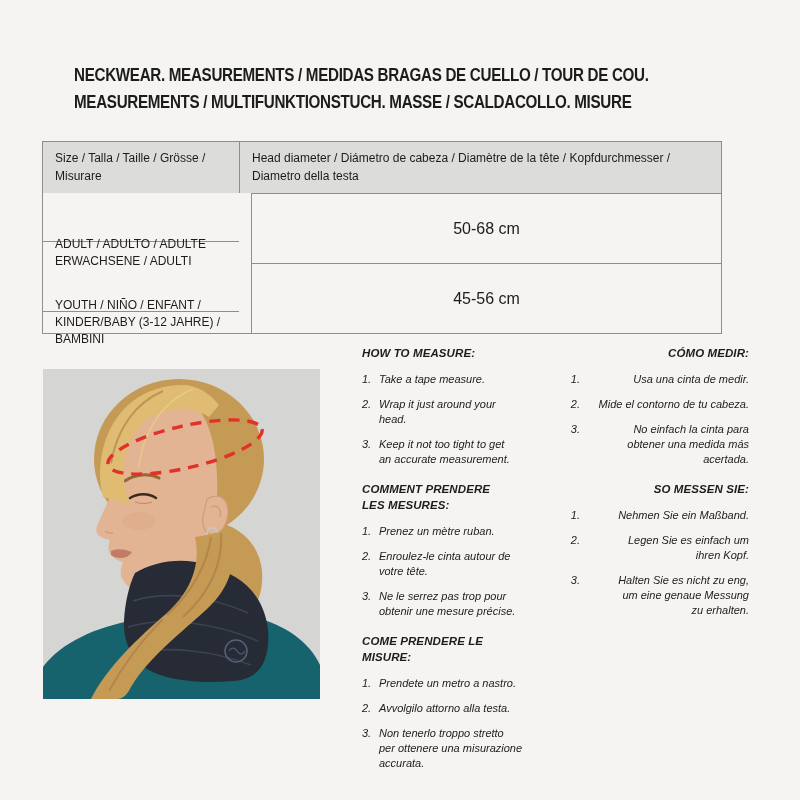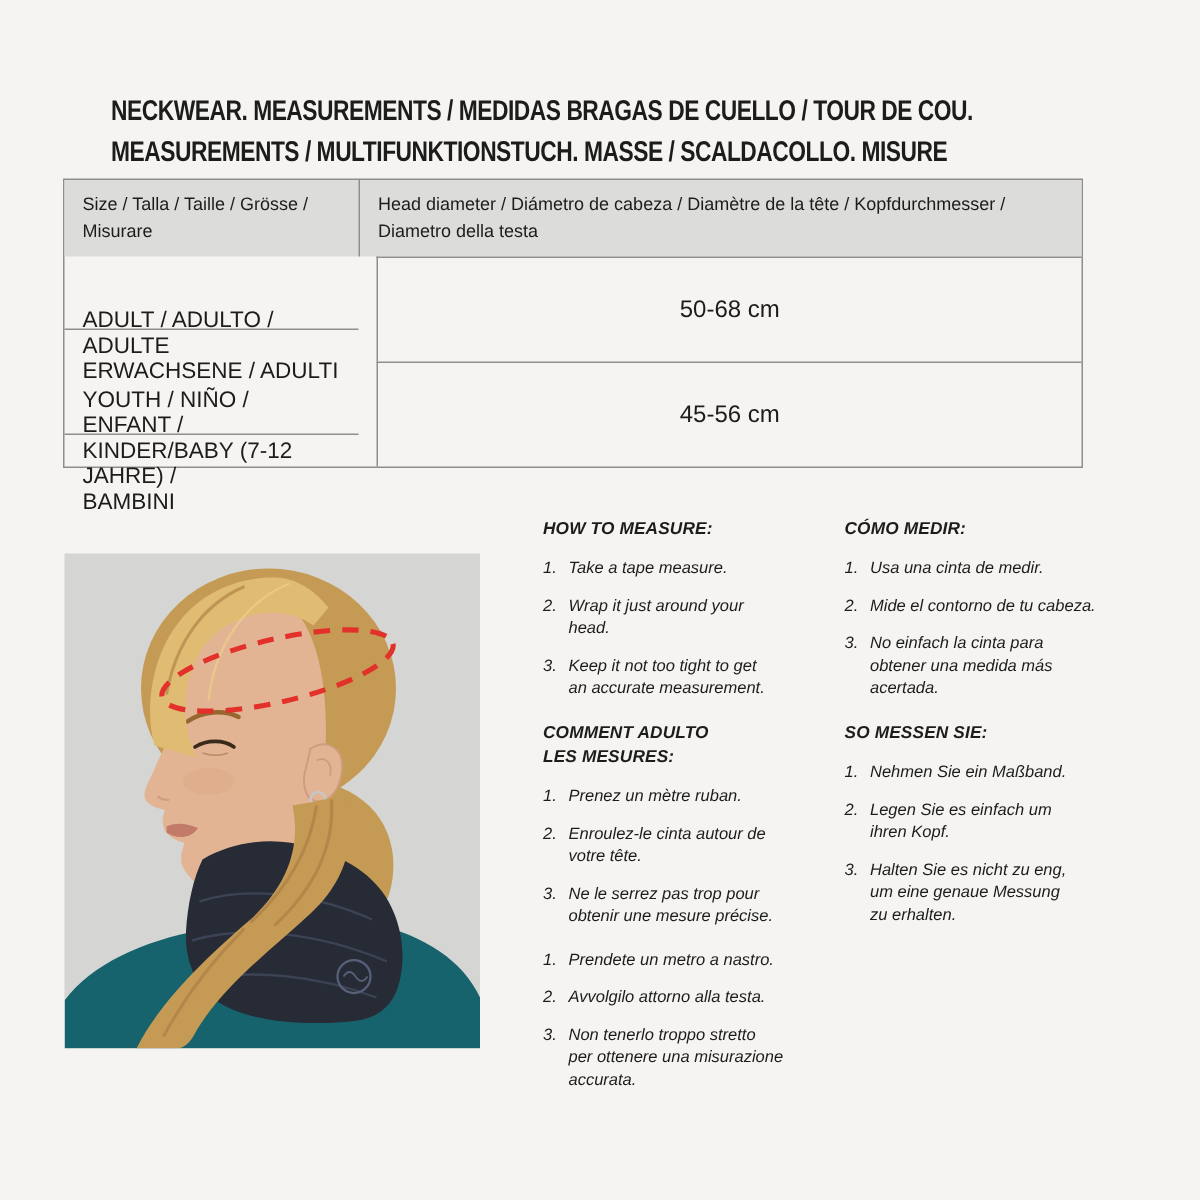--- a/index.html
+++ b/index.html
@@ -14,30 +14,30 @@
   
   .title{
     position:absolute;left:74px;top:61px;
     font-weight:700;font-size:19px;line-height:27px;
     letter-spacing:-.4px;white-space:nowrap;
     transform:scaleX(.80);transform-origin:left top;
   }
 
   
   .size-table{
-    position:absolute;left:42px;top:119px;width:680px;
+    position:absolute;left:42px;top:141px;width:680px;
     display:grid;grid-template-columns:196px 1fr;grid-template-rows:51px 70px 70px;
     border:1px solid var(--table-border,#8f8e8c);
     box-sizing:border-box;
   }
   .cell{box-sizing:border-box;padding:7px 12px;font-size:12px;line-height:18px;white-space:pre-line;}
   .cell.bt{border-top:1px solid var(--table-border,#8f8e8c);}
   .cell.bl{border-left:1px solid var(--table-border,#8f8e8c);}
   .cell.th{background:var(--table-header-bg,#dcdcda);}
-  .cell.lab{display:flex;align-items:center;font-size:15px;line-height:17px;margin-top:48px;}
+  .cell.lab{display:flex;align-items:center;font-size:12px;line-height:17px;margin-top:48px;}
   .cell.val{display:flex;align-items:center;justify-content:center;font-size:16px;margin-left:12px;}
 
   
   .photo{
     position:absolute;left:43px;top:369px;width:277px;height:330px;
     background:var(--photo-bg,#d5d5d3);overflow:hidden;
   }
   .ph-bg{fill:var(--photo-bg,#d5d5d3);}
   .f-skin{fill:var(--skin,#e3b493);}
   .f-skin-sh{fill:var(--skin-shadow,#cf9d7d);}
@@ -47,21 +47,21 @@
   .f-gaiter{fill:var(--gaiter-navy,#272b36);}
   .s-gaiter-fold{stroke:#3c4354;fill:none;stroke-width:1.6;}
   .s-logo{stroke:#566179;fill:none;}
   .s-hair-dark{stroke:var(--hair-dark,#a87a42);fill:none;stroke-width:2;opacity:.6;}
   .s-hair-hi{stroke:#ecd08a;fill:none;stroke-width:1.5;opacity:.7;}
   .red-line{stroke:var(--accent-red,#e2312a);}
 
   
   .col{position:absolute;top:341px;width:186px;font-style:italic;}
   .colA{left:362px;}
-  .colB{left:563px;}
+  .colB{left:563px;text-align:right;}
   .sec{margin:0 0 14px 0;}
   .sec h2{
     margin:4px 0 11px 0;font-size:11.5px;line-height:16px;
     font-weight:700;white-space:pre-line;letter-spacing:.1px;
   }
   .li{display:flex;margin:0 0 10px 0;font-size:11px;line-height:15px;}
   .li .num{width:17px;flex:0 0 17px;}
   .li .txt{flex:1;white-space:pre-line;}
 </style>
 </head>
@@ -78,21 +78,21 @@
     <div class="cell th">Size / Talla / Taille / Grösse /
 Misurare</div>
     <div class="cell th bl">Head diameter / Diámetro de cabeza / Diamètre de la tête / Kopfdurchmesser /
 Diametro della testa</div>
 
     <div class="cell lab bt">ADULT / ADULTO / ADULTE
 ERWACHSENE / ADULTI</div>
     <div class="cell val bt bl">50-68 cm</div>
 
     <div class="cell lab bt">YOUTH / NIÑO / ENFANT /
-KINDER/BABY (7-12 JAHRE) /
+KINDER/BABY (3-12 JAHRE) /
 BAMBINI</div>
     <div class="cell val bt bl">45-56 cm</div>
   </div>
 
   <div class="photo">
     <svg viewBox="0 0 277 330" width="277" height="330" aria-hidden="true">
       <rect class="ph-bg" width="277" height="330"></rect>
 
       <ellipse class="f-hair" cx="136" cy="90" rx="85" ry="80"></ellipse>
       <path class="f-hair" d="M150,150 C192,150 216,172 219,202 C221,227 210,250 188,260 L148,260 Z"></path>
@@ -147,39 +147,41 @@
 head.</span>
       </div>
       <div class="li">
         <span class="num">3.</span>
         <span class="txt">Keep it not too tight to get
 an accurate measurement.</span>
       </div>
     </div>
 
     <div class="sec">
-      <h2>COMMENT ADULTO
+      <h2>COMMENT PRENDERE
 LES MESURES:</h2>
       <div class="li">
         <span class="num">1.</span>
         <span class="txt">Prenez un mètre ruban.</span>
       </div>
       <div class="li">
         <span class="num">2.</span>
         <span class="txt">Enroulez-le cinta autour de
 votre tête.</span>
       </div>
       <div class="li">
         <span class="num">3.</span>
         <span class="txt">Ne le serrez pas trop pour
 obtenir une mesure précise.</span>
       </div>
     </div>
 
     <div class="sec">
+      <h2>COME PRENDERE LE
+MISURE:</h2>
       <div class="li">
         <span class="num">1.</span>
         <span class="txt">Prendete un metro a nastro.</span>
       </div>
       <div class="li">
         <span class="num">2.</span>
         <span class="txt">Avvolgilo attorno alla testa.</span>
       </div>
       <div class="li">
         <span class="num">3.</span>

